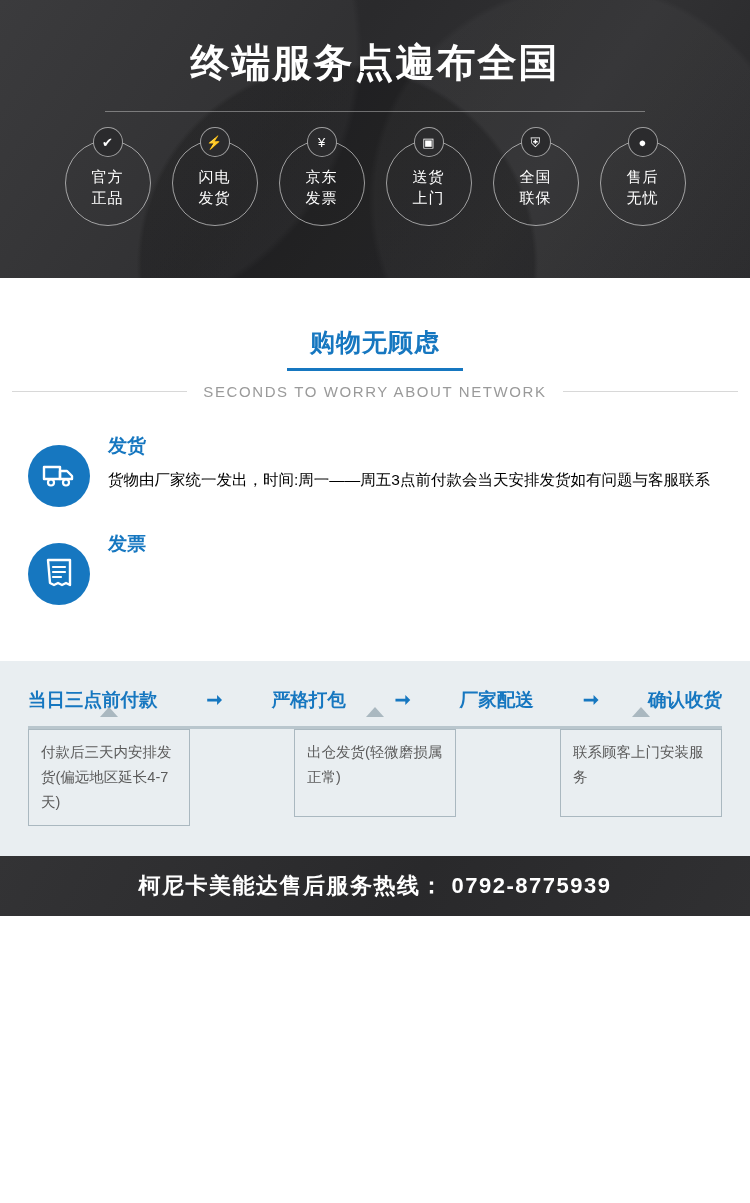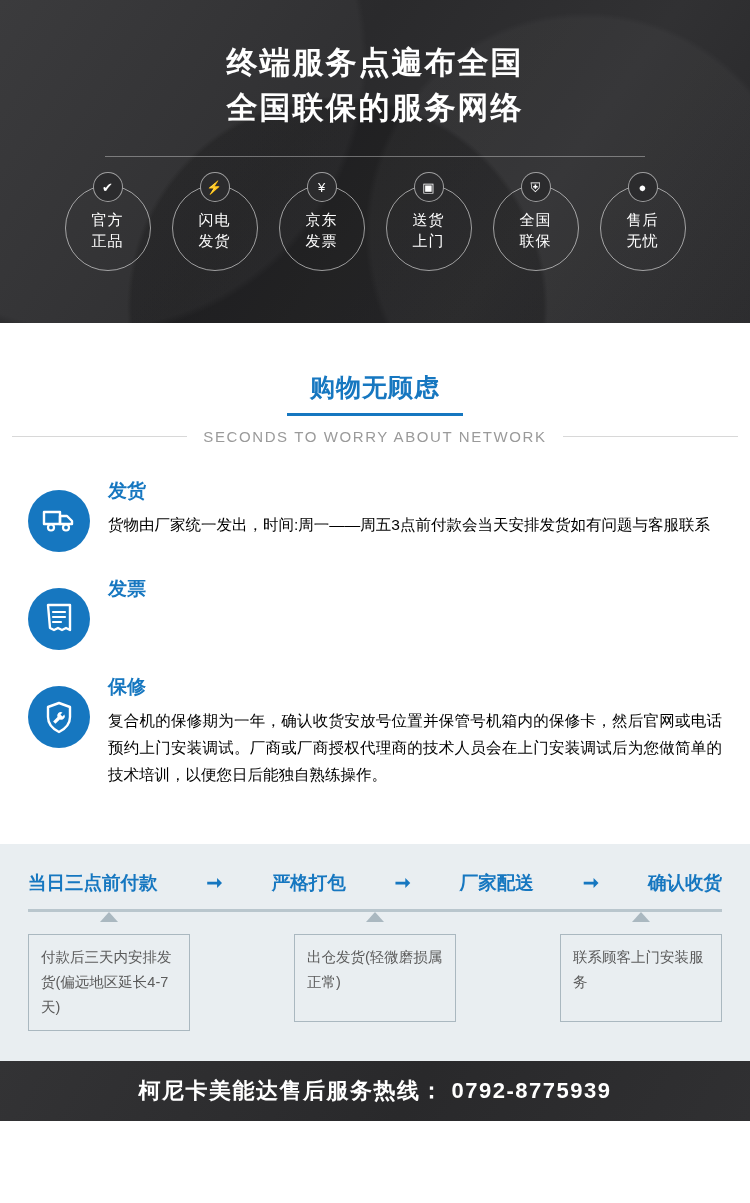--- a/index.html
+++ b/index.html
@@ -16,21 +16,21 @@
     background-image:
       radial-gradient(circle at 12% 18%, rgba(255,255,255,0.035) 0 38%, rgba(0,0,0,0) 39%),
       radial-gradient(circle at 78% 72%, rgba(255,255,255,0.03) 0 34%, rgba(0,0,0,0) 35%),
       radial-gradient(circle at 45% 95%, rgba(0,0,0,0.25) 0 40%, rgba(0,0,0,0) 41%),
       linear-gradient(125deg, #343436 0%, #2a2a2c 40%, #313133 70%, #262628 100%);
     padding: 40px 0 52px 0;
     text-align: center;
   }
   .hero-title {
     color: #ffffff;
-    font-size: 31px;
+    font-size: 39px;
     font-weight: bold;
     letter-spacing: 2px;
     line-height: 45px;
   }
   .hero-rule {
     width: 540px;
     height: 1px;
     background: rgba(255,255,255,0.35);
     margin: 26px auto 0 auto;
   }
@@ -68,21 +68,20 @@
     font-size: 13px;
     line-height: 1;
   }
   .badge-text {
     color: #fff;
     font-size: 15px;
     line-height: 21px;
     text-align: right;
     padding-top: 8px;
     letter-spacing: 1px;
-    font-family: Liberation Mono, monospace;
   }
 
   
   .sec2 { padding: 28px 0 10px 0; background: #fff; }
   .sec2-title {
     text-align: center;
     color: #1677c0;
     font-size: 25px;
     font-weight: bold;
     letter-spacing: 1px;
@@ -178,21 +177,20 @@
   }
   .flow-line {
     height: 3px;
     background: #b9c6cd;
     margin: 14px 8px 0 8px;
   }
   .flow-cards {
     display: flex;
     justify-content: space-between;
     padding: 0 8px;
-    margin-top: 22px;
   }
   .flow-card-wrap { width: 162px; position: relative; }
   .flow-tick {
     position: absolute;
     top: -22px; left: 50%;
     transform: translateX(-50%);
     width: 0; height: 0;
     border-left: 9px solid transparent;
     border-right: 9px solid transparent;
     border-bottom: 10px solid #aab8c0;
@@ -223,21 +221,20 @@
     letter-spacing: 1.5px;
   }
 </style>
 </head>
 <body>
 
 <div class="page">
 
   <div class="hero">
     <div class="hero-title">终端服务点遍布全国</div>
-    <div class="hero-title">全国联保的服务网络</div>
     <div class="hero-rule"></div>
 
     <div class="badges">
       <div class="badge">
         <div class="badge-icon">✔</div>
         <div class="badge-text">
           <div>官方</div>
           <div>正品</div>
         </div>
       </div>
@@ -310,32 +307,20 @@
         <svg width="28" height="32" viewBox="0 0 28 32" fill="none">
           <path d="M3 2h22v25l-4-2-4 2-4-2-4 2-4-2z" stroke="#fff" stroke-width="2.4" stroke-linejoin="round"></path>
           <path d="M8 9h12M8 14h12M8 19h8" stroke="#fff" stroke-width="2.2" stroke-linecap="round"></path>
         </svg>
       </div>
       <div class="feature-body">
         <div class="feature-head">发票</div>
       </div>
     </div>
 
-    <div class="feature">
-      <div class="feature-icon">
-        <svg width="30" height="33" viewBox="0 0 30 33" fill="none">
-          <path d="M15 2l11 4v10c0 7-5 12-11 15C9 28 4 23 4 16V6z" stroke="#fff" stroke-width="2.4" stroke-linejoin="round"></path>
-          <path d="M18.5 11.5a3.6 3.6 0 0 0-5 4.6l-4.4 4.4 2.3 2.3 4.4-4.4a3.6 3.6 0 0 0 4.6-5l-2 2-1.9-1.9z" fill="#fff"></path>
-        </svg>
-      </div>
-      <div class="feature-body">
-        <div class="feature-head">保修</div>
-        <div class="feature-text">复合机的保修期为一年，确认收货安放号位置并保管号机箱内的保修卡，然后官网或电话预约上门安装调试。厂商或厂商授权代理商的技术人员会在上门安装调试后为您做简单的技术培训，以便您日后能独自熟练操作。</div>
-      </div>
-    </div>
 
   </div>
 
   <div class="flow">
     <div class="flow-steps">
       <div class="flow-step">当日三点前付款</div>
       <div class="flow-arrow">➞</div>
       <div class="flow-step">严格打包</div>
       <div class="flow-arrow">➞</div>
       <div class="flow-step">厂家配送</div>

